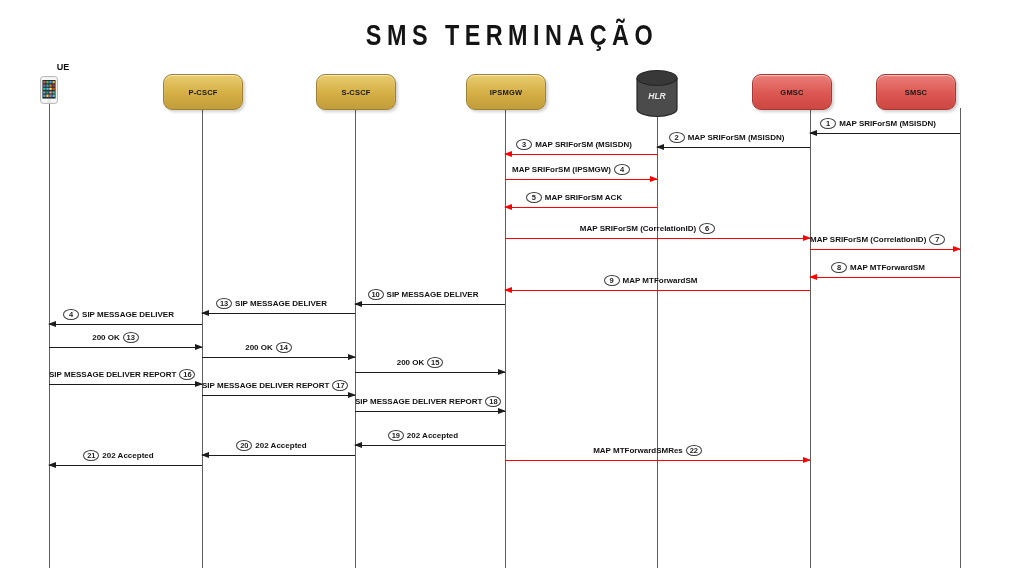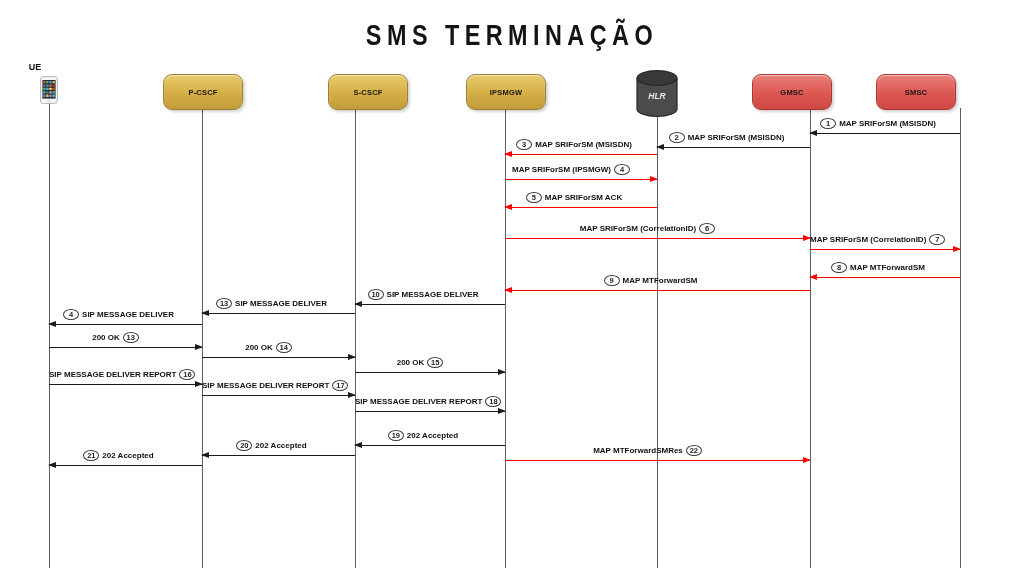--- a/index.html
+++ b/index.html
@@ -48,21 +48,21 @@
     vertical-align:middle; margin:0 3px; color:#222;
   }
 </style>
 </head>
 <body>
 
 <div id="canvas">
   <div id="title">SMS TERMINAÇÃO</div>
   <div id="layer-actors">
       <div class="lifeline" style="left: 49px; top: 103px; height: 465px;"></div>
-      <div class="actor-label-ue" style="left: 20px;">UE</div>
+      <div class="actor-label-ue" style="left: 48px;">UE</div>
       <div class="actor-svg" style="left: 40px; top: 76px;"><svg width="18" height="28" viewBox="0 0 18 28">
           <rect x="0.6" y="0.6" width="16.8" height="26.8" rx="2.6" fill="#f7f7f7" stroke="#b3b3b3" stroke-width="1"></rect>
           <rect x="2.4" y="4" width="13.2" height="18.6" fill="#27313d"></rect>
           <rect x="3.2" y="5" width="2.3" height="2.3" rx="0.5" fill="#e5533f"></rect>
           <rect x="6.300000000000001" y="5" width="2.3" height="2.3" rx="0.5" fill="#58b947"></rect>
           <rect x="9.4" y="5" width="2.3" height="2.3" rx="0.5" fill="#3b99fc"></rect>
           <rect x="12.5" y="5" width="2.3" height="2.3" rx="0.5" fill="#f2b632"></rect>
           <rect x="3.2" y="8.4" width="2.3" height="2.3" rx="0.5" fill="#9b59b6"></rect>
           <rect x="6.300000000000001" y="8.4" width="2.3" height="2.3" rx="0.5" fill="#1abc9c"></rect>
           <rect x="9.4" y="8.4" width="2.3" height="2.3" rx="0.5" fill="#e67e22"></rect>
@@ -79,21 +79,21 @@
           <rect x="6.300000000000001" y="18.6" width="2.3" height="2.3" rx="0.5" fill="#f4d03f"></rect>
           <rect x="9.4" y="18.6" width="2.3" height="2.3" rx="0.5" fill="#af7ac5"></rect>
           <rect x="12.5" y="18.6" width="2.3" height="2.3" rx="0.5" fill="#48c9b0"></rect>
           <circle cx="9" cy="24.9" r="1.2" fill="#ffffff" stroke="#c9c9c9" stroke-width="0.6"></circle>
         </svg></div>
       <div class="lifeline" style="left: 202px; top: 108px; height: 460px;"></div>
       <div class="actor-box" style="left: 163px; background: linear-gradient(rgb(233, 204, 109) 0%, rgb(212, 174, 69) 55%, rgb(193, 157, 58) 100%); border: 1px solid rgb(158, 129, 54);">
         <span>P-CSCF</span>
       </div>
       <div class="lifeline" style="left: 355px; top: 108px; height: 460px;"></div>
-      <div class="actor-box" style="left: 328px; background: linear-gradient(rgb(233, 204, 109) 0%, rgb(212, 174, 69) 55%, rgb(193, 157, 58) 100%); border: 1px solid rgb(158, 129, 54);">
+      <div class="actor-box" style="left: 316px; background: linear-gradient(rgb(233, 204, 109) 0%, rgb(212, 174, 69) 55%, rgb(193, 157, 58) 100%); border: 1px solid rgb(158, 129, 54);">
         <span>S-CSCF</span>
       </div>
       <div class="lifeline" style="left: 505px; top: 108px; height: 460px;"></div>
       <div class="actor-box" style="left: 466px; background: linear-gradient(rgb(233, 204, 109) 0%, rgb(212, 174, 69) 55%, rgb(193, 157, 58) 100%); border: 1px solid rgb(158, 129, 54); text-align: center;">
         <span>IPSMGW</span>
       </div>
       <div class="lifeline" style="left: 657px; top: 117px; height: 451px;"></div>
       <div class="actor-svg" style="left: 632px; top: 68px;"><svg width="50" height="52" viewBox="0 0 50 52">
           <path d="M5 10 v31 a20 7.5 0 0 0 40 0 V10" fill="#4b4b4b" stroke="#262626" stroke-width="1.2"></path>
           <ellipse cx="25" cy="10" rx="20" ry="7.5" fill="#383838" stroke="#262626" stroke-width="1.2"></ellipse>

